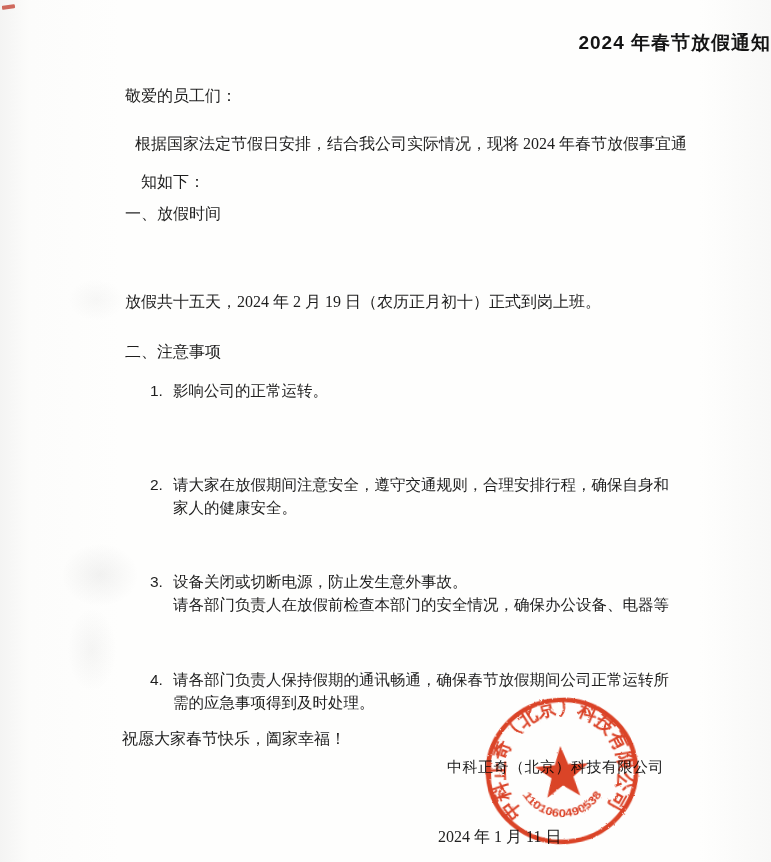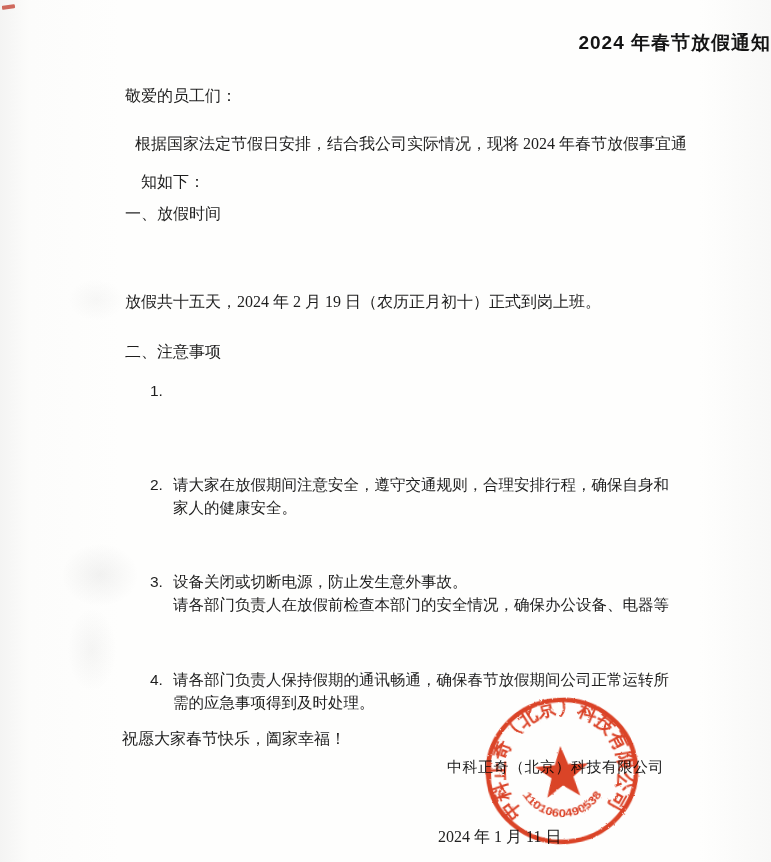--- a/index.html
+++ b/index.html
@@ -61,20 +61,21 @@
 
   <div class="t" style="left:125px; top:204px;">一、放假时间</div>
 
   <div class="t" style="left:125px; top:292px;">放假共十五天，2024 年 2 月 19 日（农历正月初十）正式到岗上班。</div>
 
   <div class="t" style="left:125px; top:342px;">二、注意事项</div>
 
   <div class="item" style="top:379px;">
     <span class="inum">1.</span>
     <span>
+      <div class="iline">影响公司的正常运转。</div>
     </span>
   </div>
 
   <div class="item" style="top:473px;">
     <span class="inum">2.</span>
     <span>
       <div class="iline">请大家在放假期间注意安全，遵守交通规则，合理安排行程，确保自身和</div>
       <div class="iline">家人的健康安全。</div>
     </span>
   </div>

